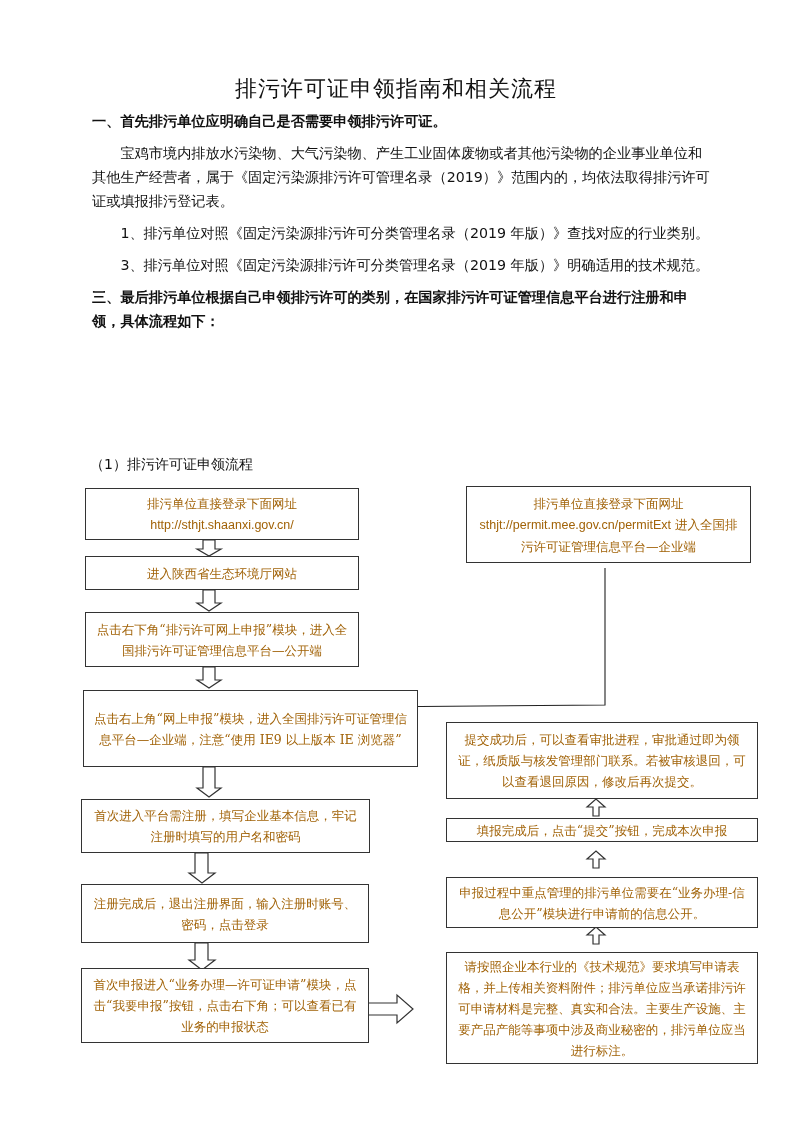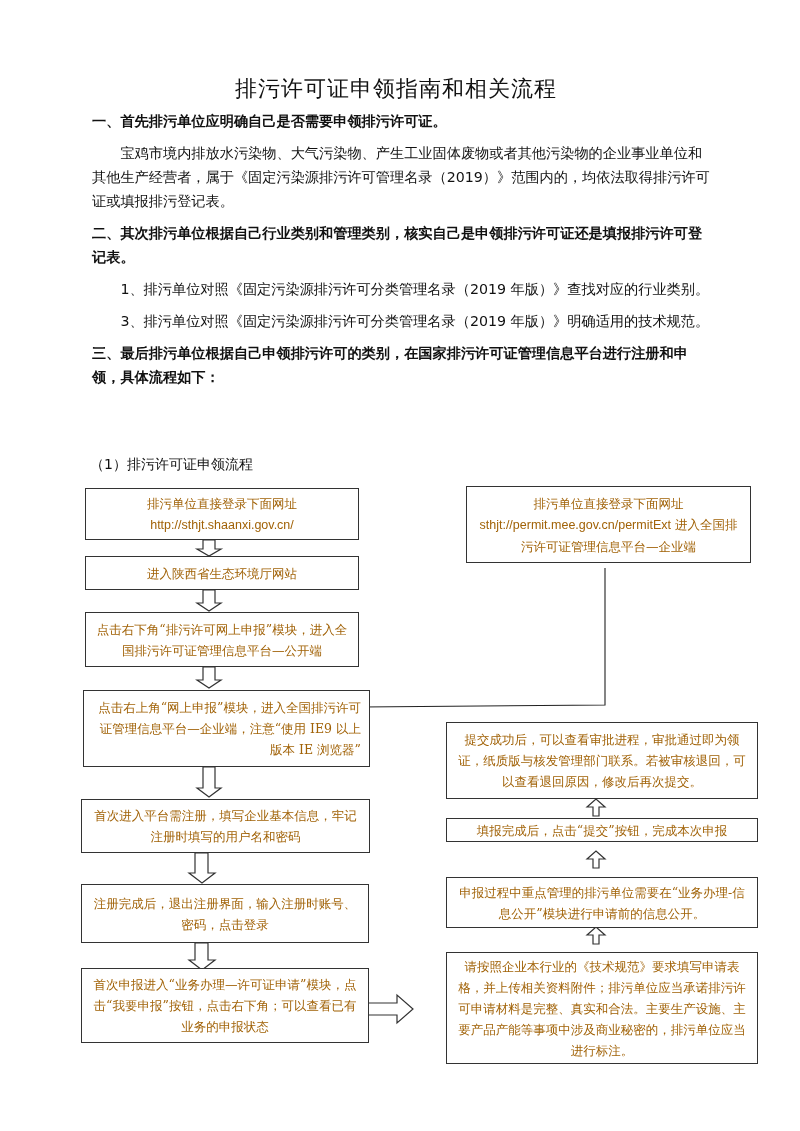--- a/index.html
+++ b/index.html
@@ -20,21 +20,20 @@
   svg.flow { position:absolute; left:0; top:0; width:800px; height:1131px; pointer-events:none; }
 </style>
 </head>
 <body>
 
 <div class="title">排污许可证申领指南和相关流程</div>
 
 <div class="doc">
   <p class="h">一、首先排污单位应明确自己是否需要申领排污许可证。</p>
   <p class="ind">宝鸡市境内排放水污染物、大气污染物、产生工业固体废物或者其他污染物的企业事业单位和其他生产经营者，属于《固定污染源排污许可管理名录（2019）》范围内的，均依法取得排污许可证或填报排污登记表。</p>
-  <p class="h">二、其次排污单位根据自己行业类别和管理类别，核实自己是申领排污许可证还是填报排污许可登记表。</p>
   <p class="ind">1、排污单位对照《固定污染源排污许可分类管理名录（2019 年版）》查找对应的行业类别。</p>
   <p class="ind">3、排污单位对照《固定污染源排污许可分类管理名录（2019 年版）》明确适用的技术规范。</p>
   <p class="h">三、最后排污单位根据自己申领排污许可的类别，在国家排污许可证管理信息平台进行注册和申领，具体流程如下：</p>
 </div>
 
 <div class="sub">（1）排污许可证申领流程</div>
 
 <svg class="flow" xmlns="http://www.w3.org/2000/svg">
   <defs>
     <marker id="ah" markerWidth="8" markerHeight="8" refX="6" refY="3" orient="auto">
@@ -62,21 +61,21 @@
 
 <div class="box" style="left:72px;top:488px;width:274px;height:52px;">
   <div><span>排污单位直接登录下面网址</span><br><span class="url">http://sthjt.shaanxi.gov.cn/</span></div>
 </div>
 <div class="box" style="left:72px;top:556px;width:274px;height:34px;">
   <span>进入陕西省生态环境厅网站</span>
 </div>
 <div class="box" style="left:72px;top:612px;width:274px;height:55px;">
   <span>点击右下角“排污许可网上申报”模块，进入全国排污许可证管理信息平台—公开端</span>
 </div>
-<div class="box" style="left:70px;top:690px;width:287px;height:77px;text-align:right;">
+<div class="box" style="left:70px;top:690px;width:335px;height:77px;">
   <span>点击右上角“网上申报”模块，进入全国排污许可证管理信息平台—企业端，注意“使用 IE9 以上版本 IE 浏览器”</span>
 </div>
 <div class="box" style="left:68px;top:799px;width:289px;height:54px;justify-content:flex-end;">
   <span>首次进入平台需注册，填写企业基本信息，牢记注册时填写的用户名和密码</span>
 </div>
 <div class="box" style="left:68px;top:884px;width:288px;height:59px;">
   <span>注册完成后，退出注册界面，输入注册时账号、密码，点击登录</span>
 </div>
 <div class="box" style="left:68px;top:968px;width:288px;height:75px;">
   <span>首次申报进入“业务办理—许可证申请”模块，点击“我要申报”按钮，点击右下角；可以查看已有业务的申报状态</span>

